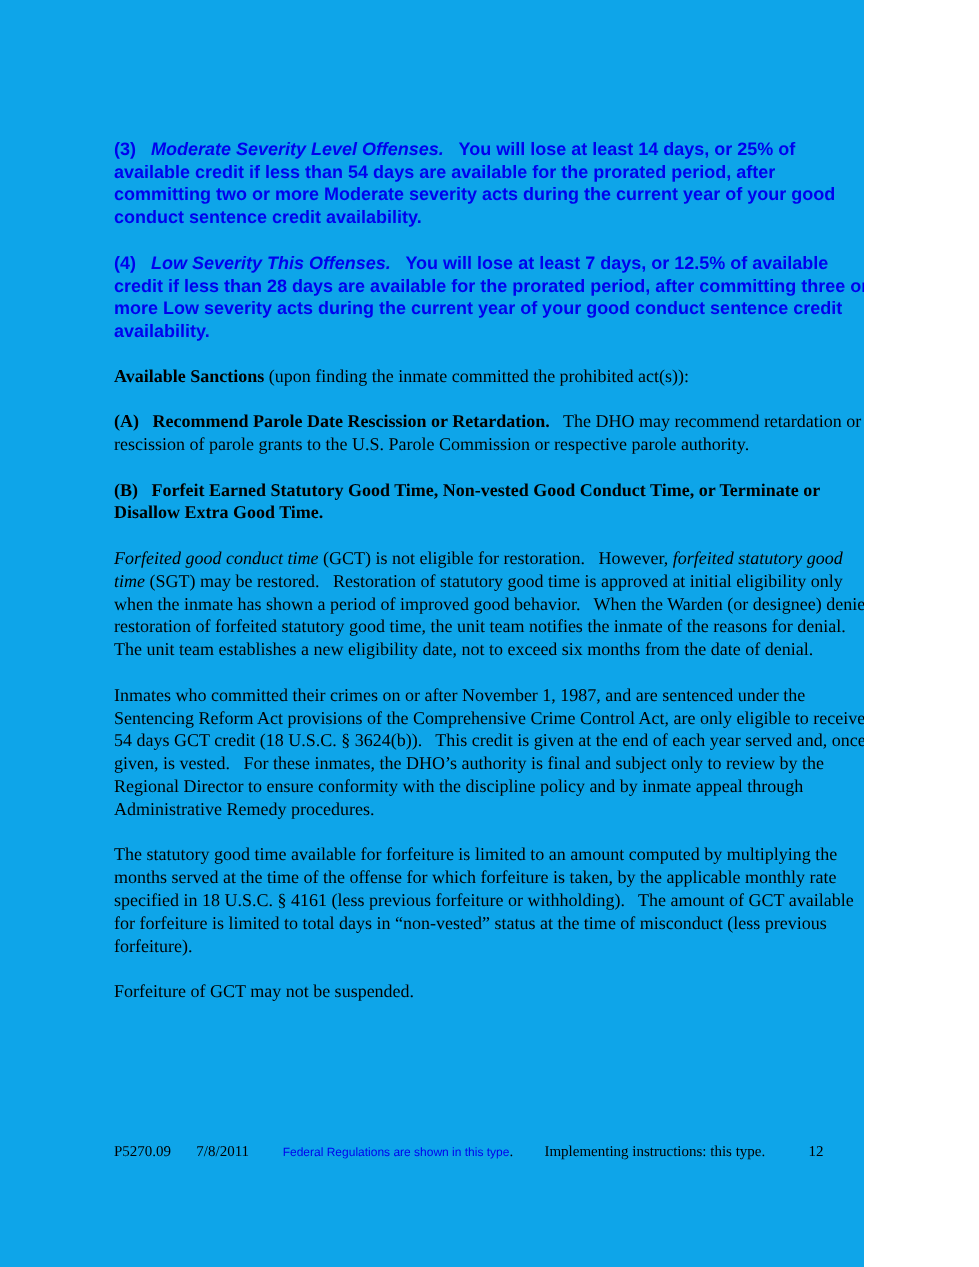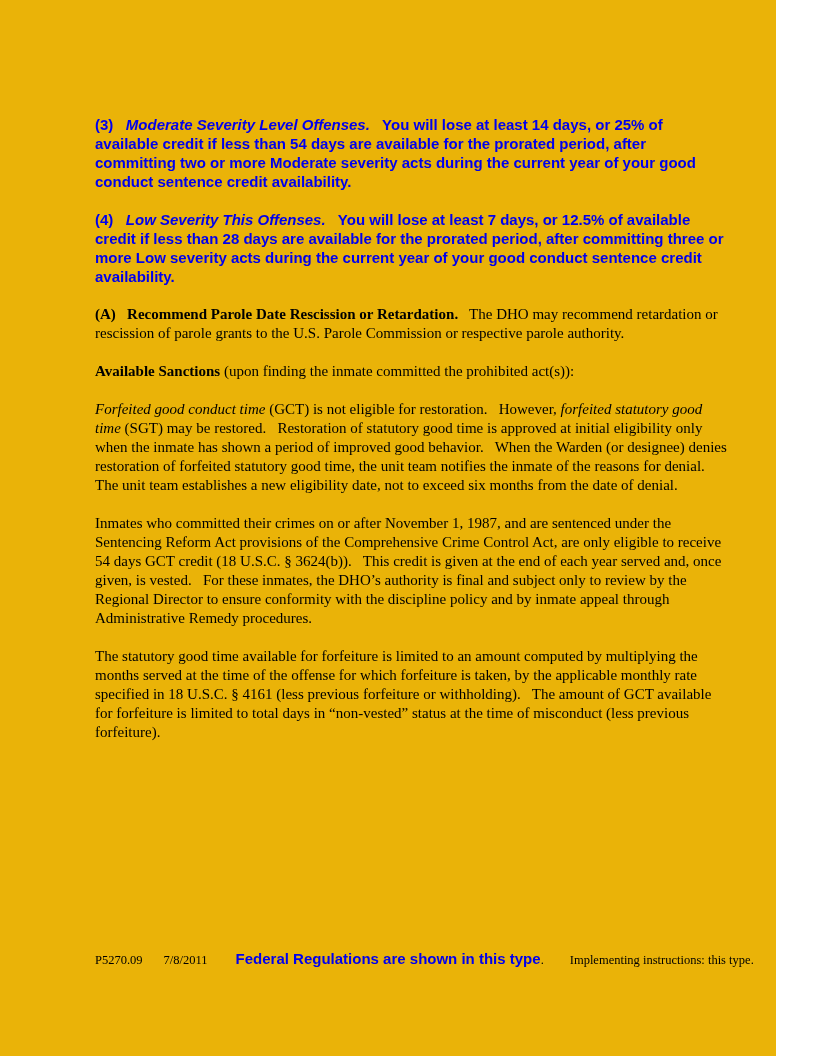--- a/index.html
+++ b/index.html
@@ -2,23 +2,23 @@
 <html style="--reg-blue: #0000EE;"><head>
 <meta charset="utf-8">
 <style>
   html, body {
     margin: 0;
     padding: 0;
     background: #ffffff;
   }
   .page {
     position: relative;
-    width: 776px;
+    width: 720px;
     height: 1056px;
-    background: #eab308;
+    background: #0ea5e9;
     overflow: hidden;
     font-family: "Liberation Serif", serif;
     color: #000000;
   }
   .content {
     position: absolute;
     left: 95px;
     top: 115px;
     width: 634px;
   }
@@ -47,37 +47,39 @@
     white-space: nowrap;
   }
   .footer span { display: inline-block; }
   .f-serif {
     font-family: "Liberation Serif", serif;
     color: #000000;
   }
   .f-date { margin-left: 21px; }
   .f-blue {
     font-family: "Liberation Sans", sans-serif;
-    font-weight: bold;
+    font-weight: normal;
     color: var(--reg-blue, #0000EE);
     margin-left: 28px;
-    font-size: 15px;
+    font-size: 10px;
   }
   .f-impl { margin-left: 26px; }
   .f-page { margin-left: 36px; }
 </style>
 </head>
 <body>
 
 <div class="page">
   <div class="content" id="paragraphs">
       <p class="para regulation"><span class="run b">(3)   </span><span class="run b i">Moderate Severity Level Offenses.</span><span class="run b">   You will lose at least 14 days, or 25% of available credit if less than 54 days are available for the prorated period, after committing two or more Moderate severity acts during the current year of your good conduct sentence credit availability.</span></p>
       <p class="para regulation"><span class="run b">(4)   </span><span class="run b i">Low Severity This Offenses.</span><span class="run b">   You will lose at least 7 days, or 12.5% of available credit if less than 28 days are available for the prorated period, after committing three or more Low severity acts during the current year of your good conduct sentence credit availability.</span></p>
+      <p class="para body"><span class="run b">Available Sanctions</span><span class="run"> (upon finding the inmate committed the prohibited act(s)):</span></p>
       <p class="para body"><span class="run b">(A)   Recommend Parole Date Rescission or Retardation.</span><span class="run">   The DHO may recommend retardation or rescission of parole grants to the U.S. Parole Commission or respective parole authority.</span></p>
-      <p class="para body"><span class="run b">Available Sanctions</span><span class="run"> (upon finding the inmate committed the prohibited act(s)):</span></p>
+      <p class="para body"><span class="run b">(B)   Forfeit Earned Statutory Good Time, Non-vested Good Conduct Time, or Terminate or Disallow Extra Good Time.</span></p>
       <p class="para body"><span class="run i">Forfeited good conduct time</span><span class="run"> (GCT) is not eligible for restoration.   However, </span><span class="run i">forfeited statutory good time</span><span class="run"> (SGT) may be restored.   Restoration of statutory good time is approved at initial eligibility only when the inmate has shown a period of improved good behavior.   When the Warden (or designee) denies restoration of forfeited statutory good time, the unit team notifies the inmate of the reasons for denial.   The unit team establishes a new eligibility date, not to exceed six months from the date of denial.</span></p>
       <p class="para body"><span class="run">Inmates who committed their crimes on or after November 1, 1987, and are sentenced under the Sentencing Reform Act provisions of the Comprehensive Crime Control Act, are only eligible to receive 54 days GCT credit (18 U.S.C. § 3624(b)).   This credit is given at the end of each year served and, once given, is vested.   For these inmates, the DHO’s authority is final and subject only to review by the Regional Director to ensure conformity with the discipline policy and by inmate appeal through Administrative Remedy procedures.</span></p>
       <p class="para body"><span class="run">The statutory good time available for forfeiture is limited to an amount computed by multiplying the months served at the time of the offense for which forfeiture is taken, by the applicable monthly rate specified in 18 U.S.C. § 4161 (less previous forfeiture or withholding).   The amount of GCT available for forfeiture is limited to total days in “non-vested” status at the time of misconduct (less previous forfeiture).</span></p>
+      <p class="para body"><span class="run">Forfeiture of GCT may not be suspended.</span></p>
     </div>
   <div class="footer">
     <span class="f-serif">P5270.09</span><span class="f-serif f-date">7/8/2011</span><span class="f-blue">Federal Regulations are shown in this type</span><span class="f-serif">.</span><span class="f-serif f-impl">Implementing instructions: this type.</span><span class="f-serif f-page">12</span>
   </div>
 </div>
 
 </body></html>

